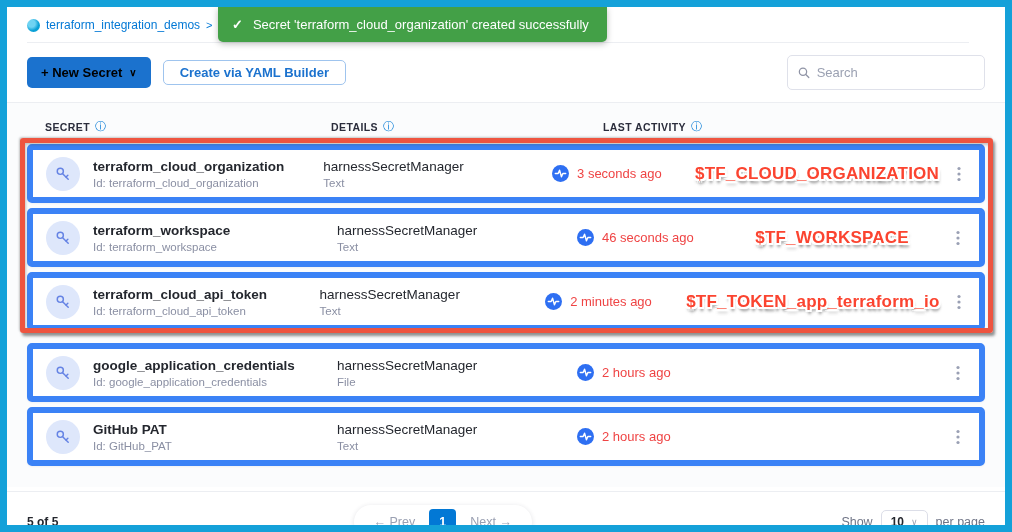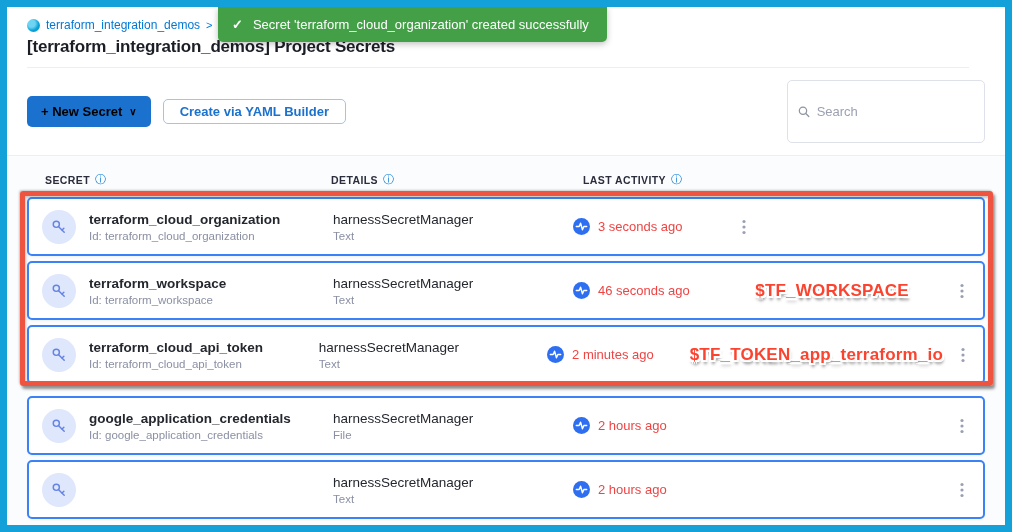--- a/index.html
+++ b/index.html
@@ -57,43 +57,43 @@
   .btn-primary .chev { font-size:10px; }
   .btn-outline {
     margin-left:12px; background:#fff; color:#1b72ce;
     border:1px solid #9fc4ee; border-radius:5px;
     font-size:13px; font-weight:bold; padding:4px 16px; cursor:pointer;
     font-family: "Liberation Sans", sans-serif;
   }
   .search-wrap {
     margin-left:auto; display:flex; align-items:center; gap:7px;
     border:1px solid #dfe1ea; border-radius:5px;
-    padding:23px 10px; width:198px; background:#fff;
+    padding:9px 10px; width:198px; background:#fff;
   }
   .search-wrap input {
     border:none; outline:none; font-size:13px; width:100%;
     color:#3c4150; font-family:"Liberation Sans", sans-serif;
   }
   .search-wrap input::placeholder { color:#9ba1b2; }
 
   
   .table-area { padding:12px 20px 16px 20px; background:#fbfcfd; }
   .thead { display:flex; align-items:center; padding:4px 0 10px 0; }
   .th {
     font-size:10.5px; font-weight:bold; letter-spacing:.4px;
     color:#2b2d3c; display:flex; align-items:center; gap:5px;
   }
   .th-secret { width:304px; padding-left:18px; }
-  .th-details { width:252px; }
+  .th-details { width:272px; }
   .th-activity { width:150px; }
   .info-icon { color:#0278d5; font-size:11px; font-weight:normal; }
 
   .row {
     display:flex; align-items:center; height:59px;
-    background:#fff; border:2px solid #3b82f6; border-radius:5px;
+    background:#fff; border:6px solid #3b82f6; border-radius:5px;
     box-shadow:0 1px 2px rgba(40,41,61,.05);
     margin-bottom:5px;
   }
   .cell-secret { width:304px; display:flex; align-items:center; gap:13px; padding-left:13px; }
   .key-badge {
     width:34px; height:34px; border-radius:50%; background:#dee7fb;
     display:flex; align-items:center; justify-content:center; flex:0 0 auto;
   }
   .secret-name { font-size:13.5px; font-weight:bold; color:#24272e; }
   .secret-id { font-size:11.5px; color:#8a8fa3; margin-top:3px; }
@@ -159,21 +159,20 @@
     <span class="check">✓</span>
     <span>Secret 'terraform_cloud_organization' created successfully</span>
   </div>
 
   <div class="header">
     <div class="breadcrumb">
       <span class="proj-icon"></span>
       <span>terraform_integration_demos</span>
       <span class="crumb-sep">&gt;</span>
     </div>
-    <div class="page-title">[terraform_integration_demos] Project Secrets</div>
     <hr class="header-divider">
   </div>
 
   <div class="toolbar">
     <button class="btn-primary">
       <span>+ New Secret</span>
       <span class="chev">∨</span>
     </button>
     <button class="btn-outline">Create via YAML Builder</button>
     <div class="search-wrap">
@@ -222,20 +221,23 @@
         <div class="detail-manager">harnessSecretManager</div>
         <div class="detail-type">Text</div>
       </div>
       <div class="cell-activity">
         <svg class="activity-badge" viewBox="0 0 18 18">
           <circle cx="9" cy="9" r="9" fill="#2e6ff2"></circle>
           <polyline points="3.5,9 6.5,9 8,5.5 10,12.5 11.5,9 14.5,9" fill="none" stroke="#fff" stroke-width="1.5" stroke-linejoin="round" stroke-linecap="round"></polyline>
         </svg>
         <span>3 seconds ago</span>
       </div>
+      <div class="cell-annotation">
+        <span class="red-label">$TF_CLOUD_ORGANIZATION</span>
+      </div>
       <div class="cell-menu">
         <svg width="4" height="16" viewBox="0 0 4 16">
           <circle cx="2" cy="2.5" r="1.6" fill="#9aa0b4"></circle>
           <circle cx="2" cy="8" r="1.6" fill="#9aa0b4"></circle>
           <circle cx="2" cy="13.5" r="1.6" fill="#9aa0b4"></circle>
         </svg>
       </div>
     </div>
 
     <div class="row">
@@ -354,20 +356,24 @@
 
     <div class="row">
       <div class="cell-secret">
         <span class="key-badge">
           <svg width="18" height="18" viewBox="0 0 20 20" fill="none">
             <circle cx="7" cy="7" r="3.4" stroke="#6583e4" stroke-width="1.6"></circle>
             <line x1="9.6" y1="9.6" x2="15.8" y2="15.8" stroke="#6583e4" stroke-width="1.6" stroke-linecap="round"></line>
             <line x1="13.4" y1="13.4" x2="15.4" y2="11.4" stroke="#6583e4" stroke-width="1.6" stroke-linecap="round"></line>
           </svg>
         </span>
+        <span>
+          <div class="secret-name">GitHub PAT</div>
+          <div class="secret-id">Id: GitHub_PAT</div>
+        </span>
       </div>
       <div class="cell-details">
         <div class="detail-manager">harnessSecretManager</div>
         <div class="detail-type">Text</div>
       </div>
       <div class="cell-activity">
         <svg class="activity-badge" viewBox="0 0 18 18">
           <circle cx="9" cy="9" r="9" fill="#2e6ff2"></circle>
           <polyline points="3.5,9 6.5,9 8,5.5 10,12.5 11.5,9 14.5,9" fill="none" stroke="#fff" stroke-width="1.5" stroke-linejoin="round" stroke-linecap="round"></polyline>
         </svg>

